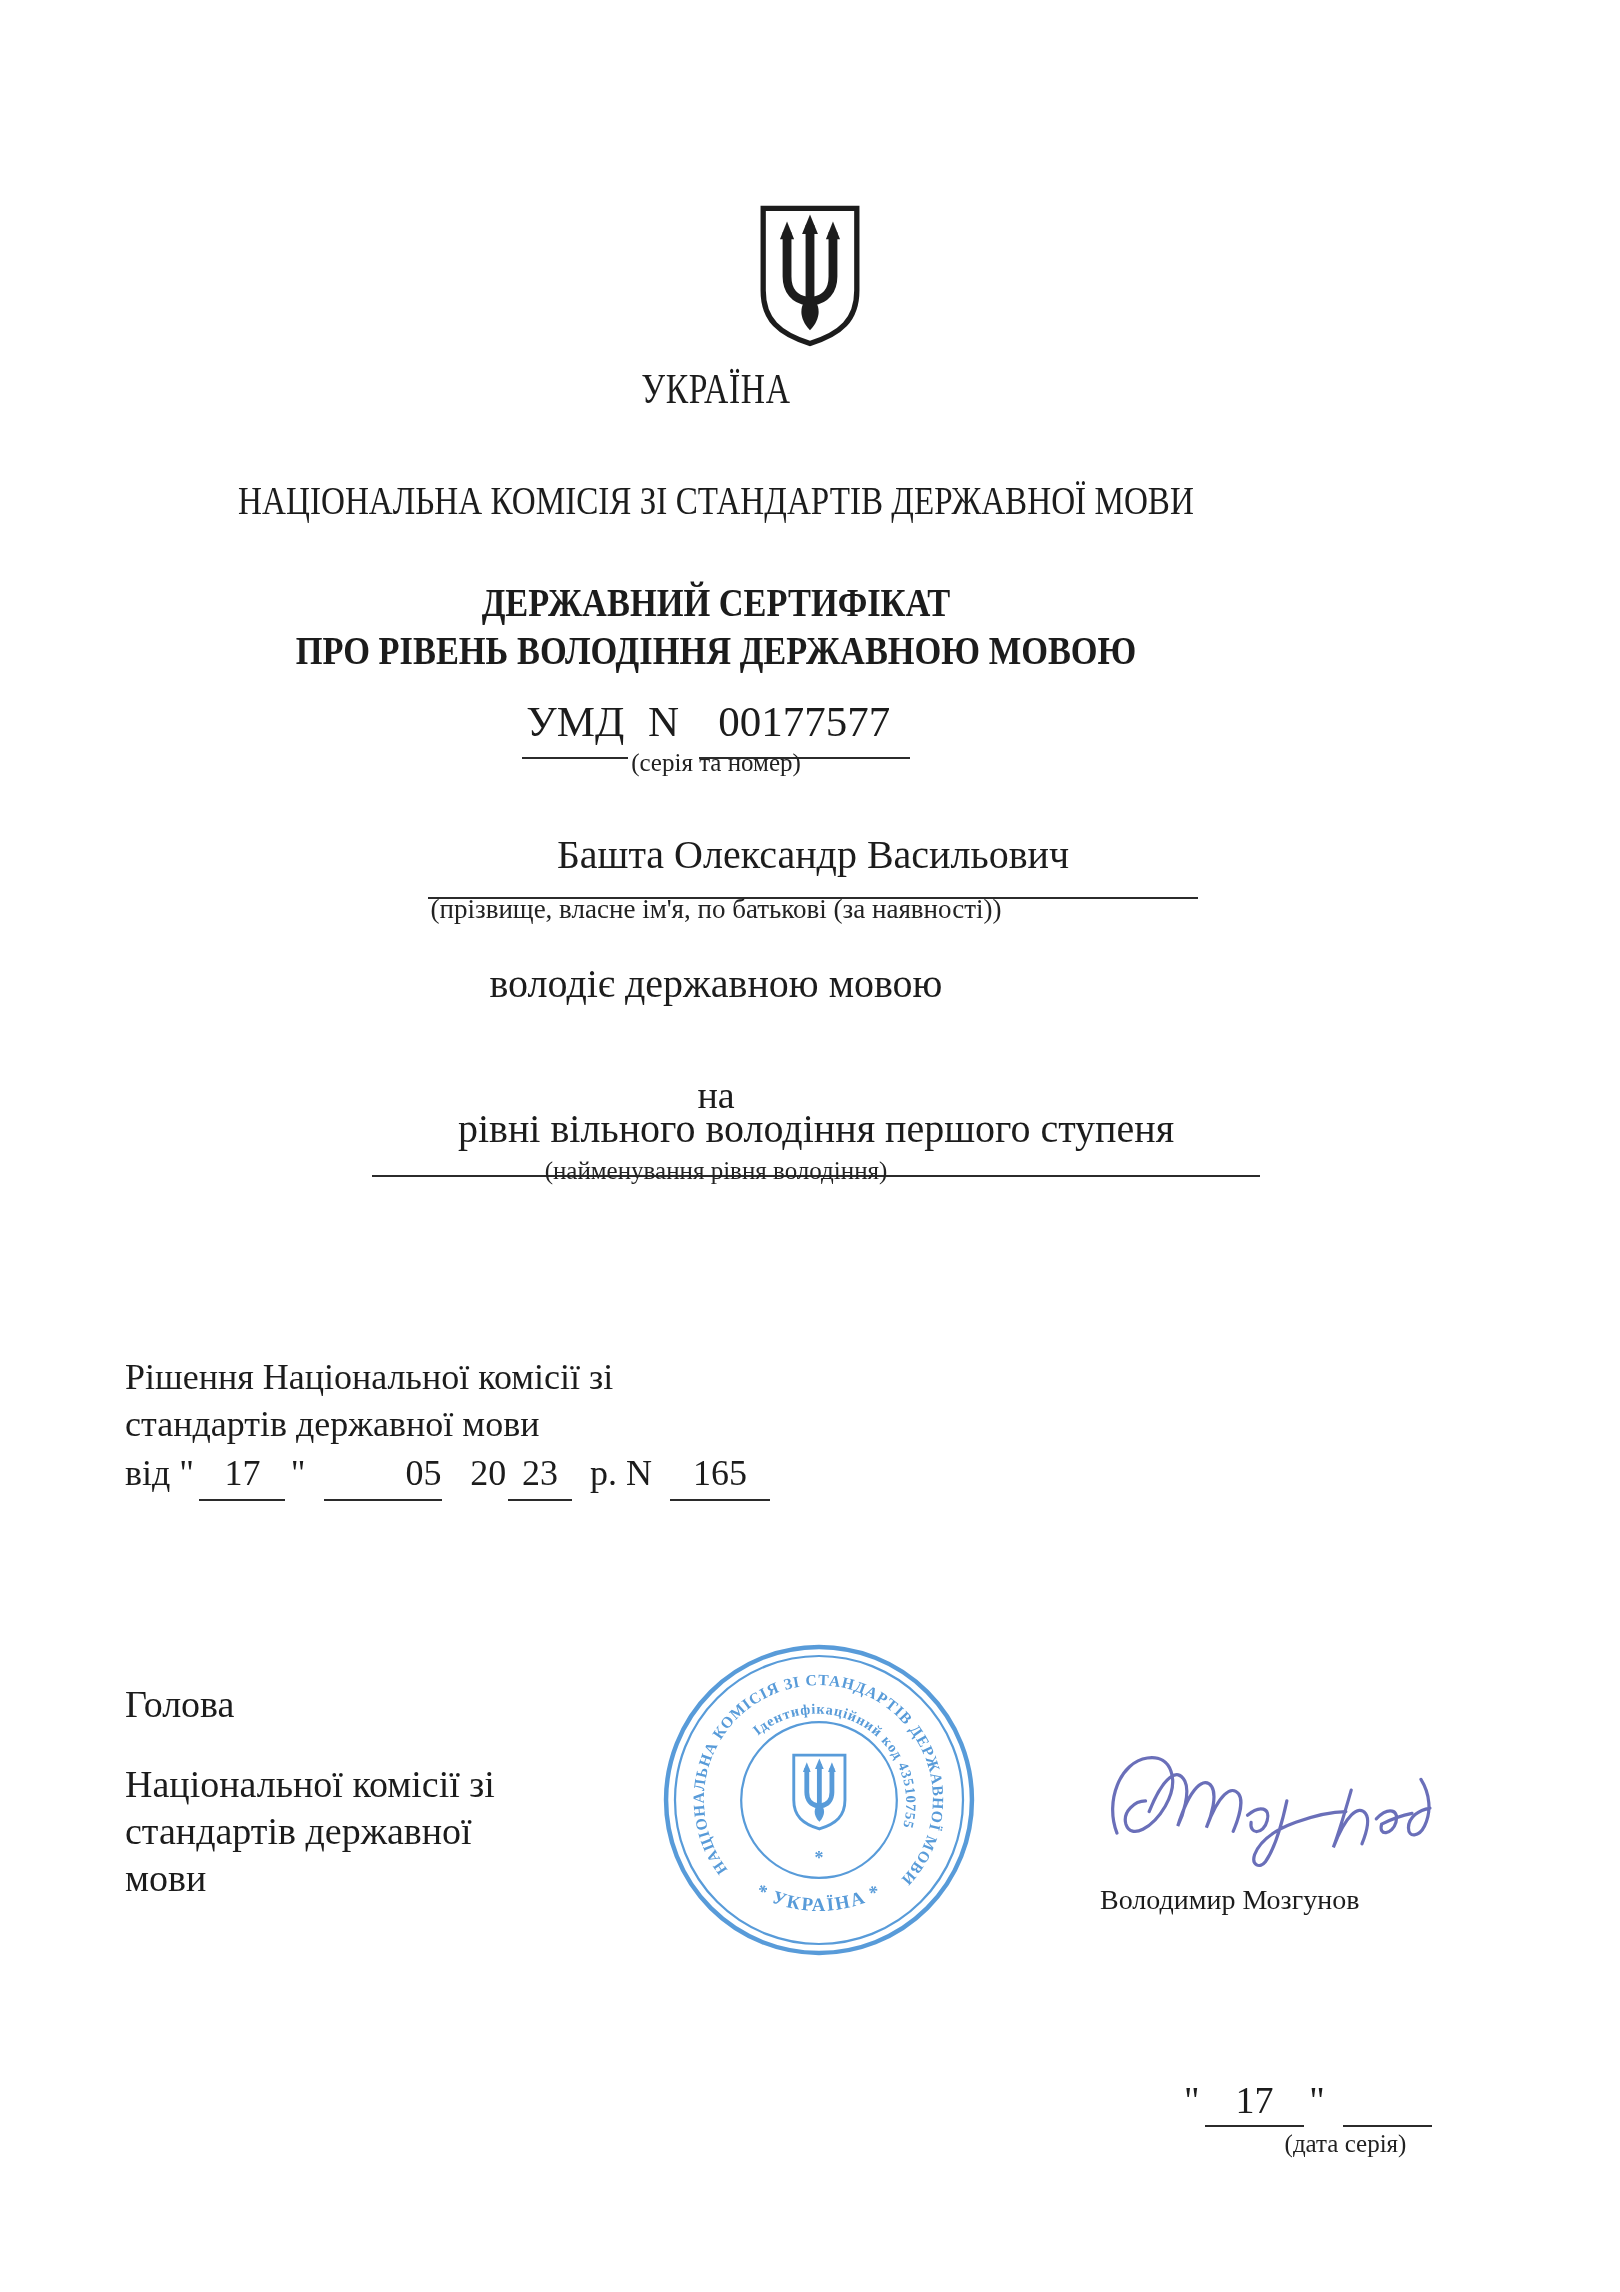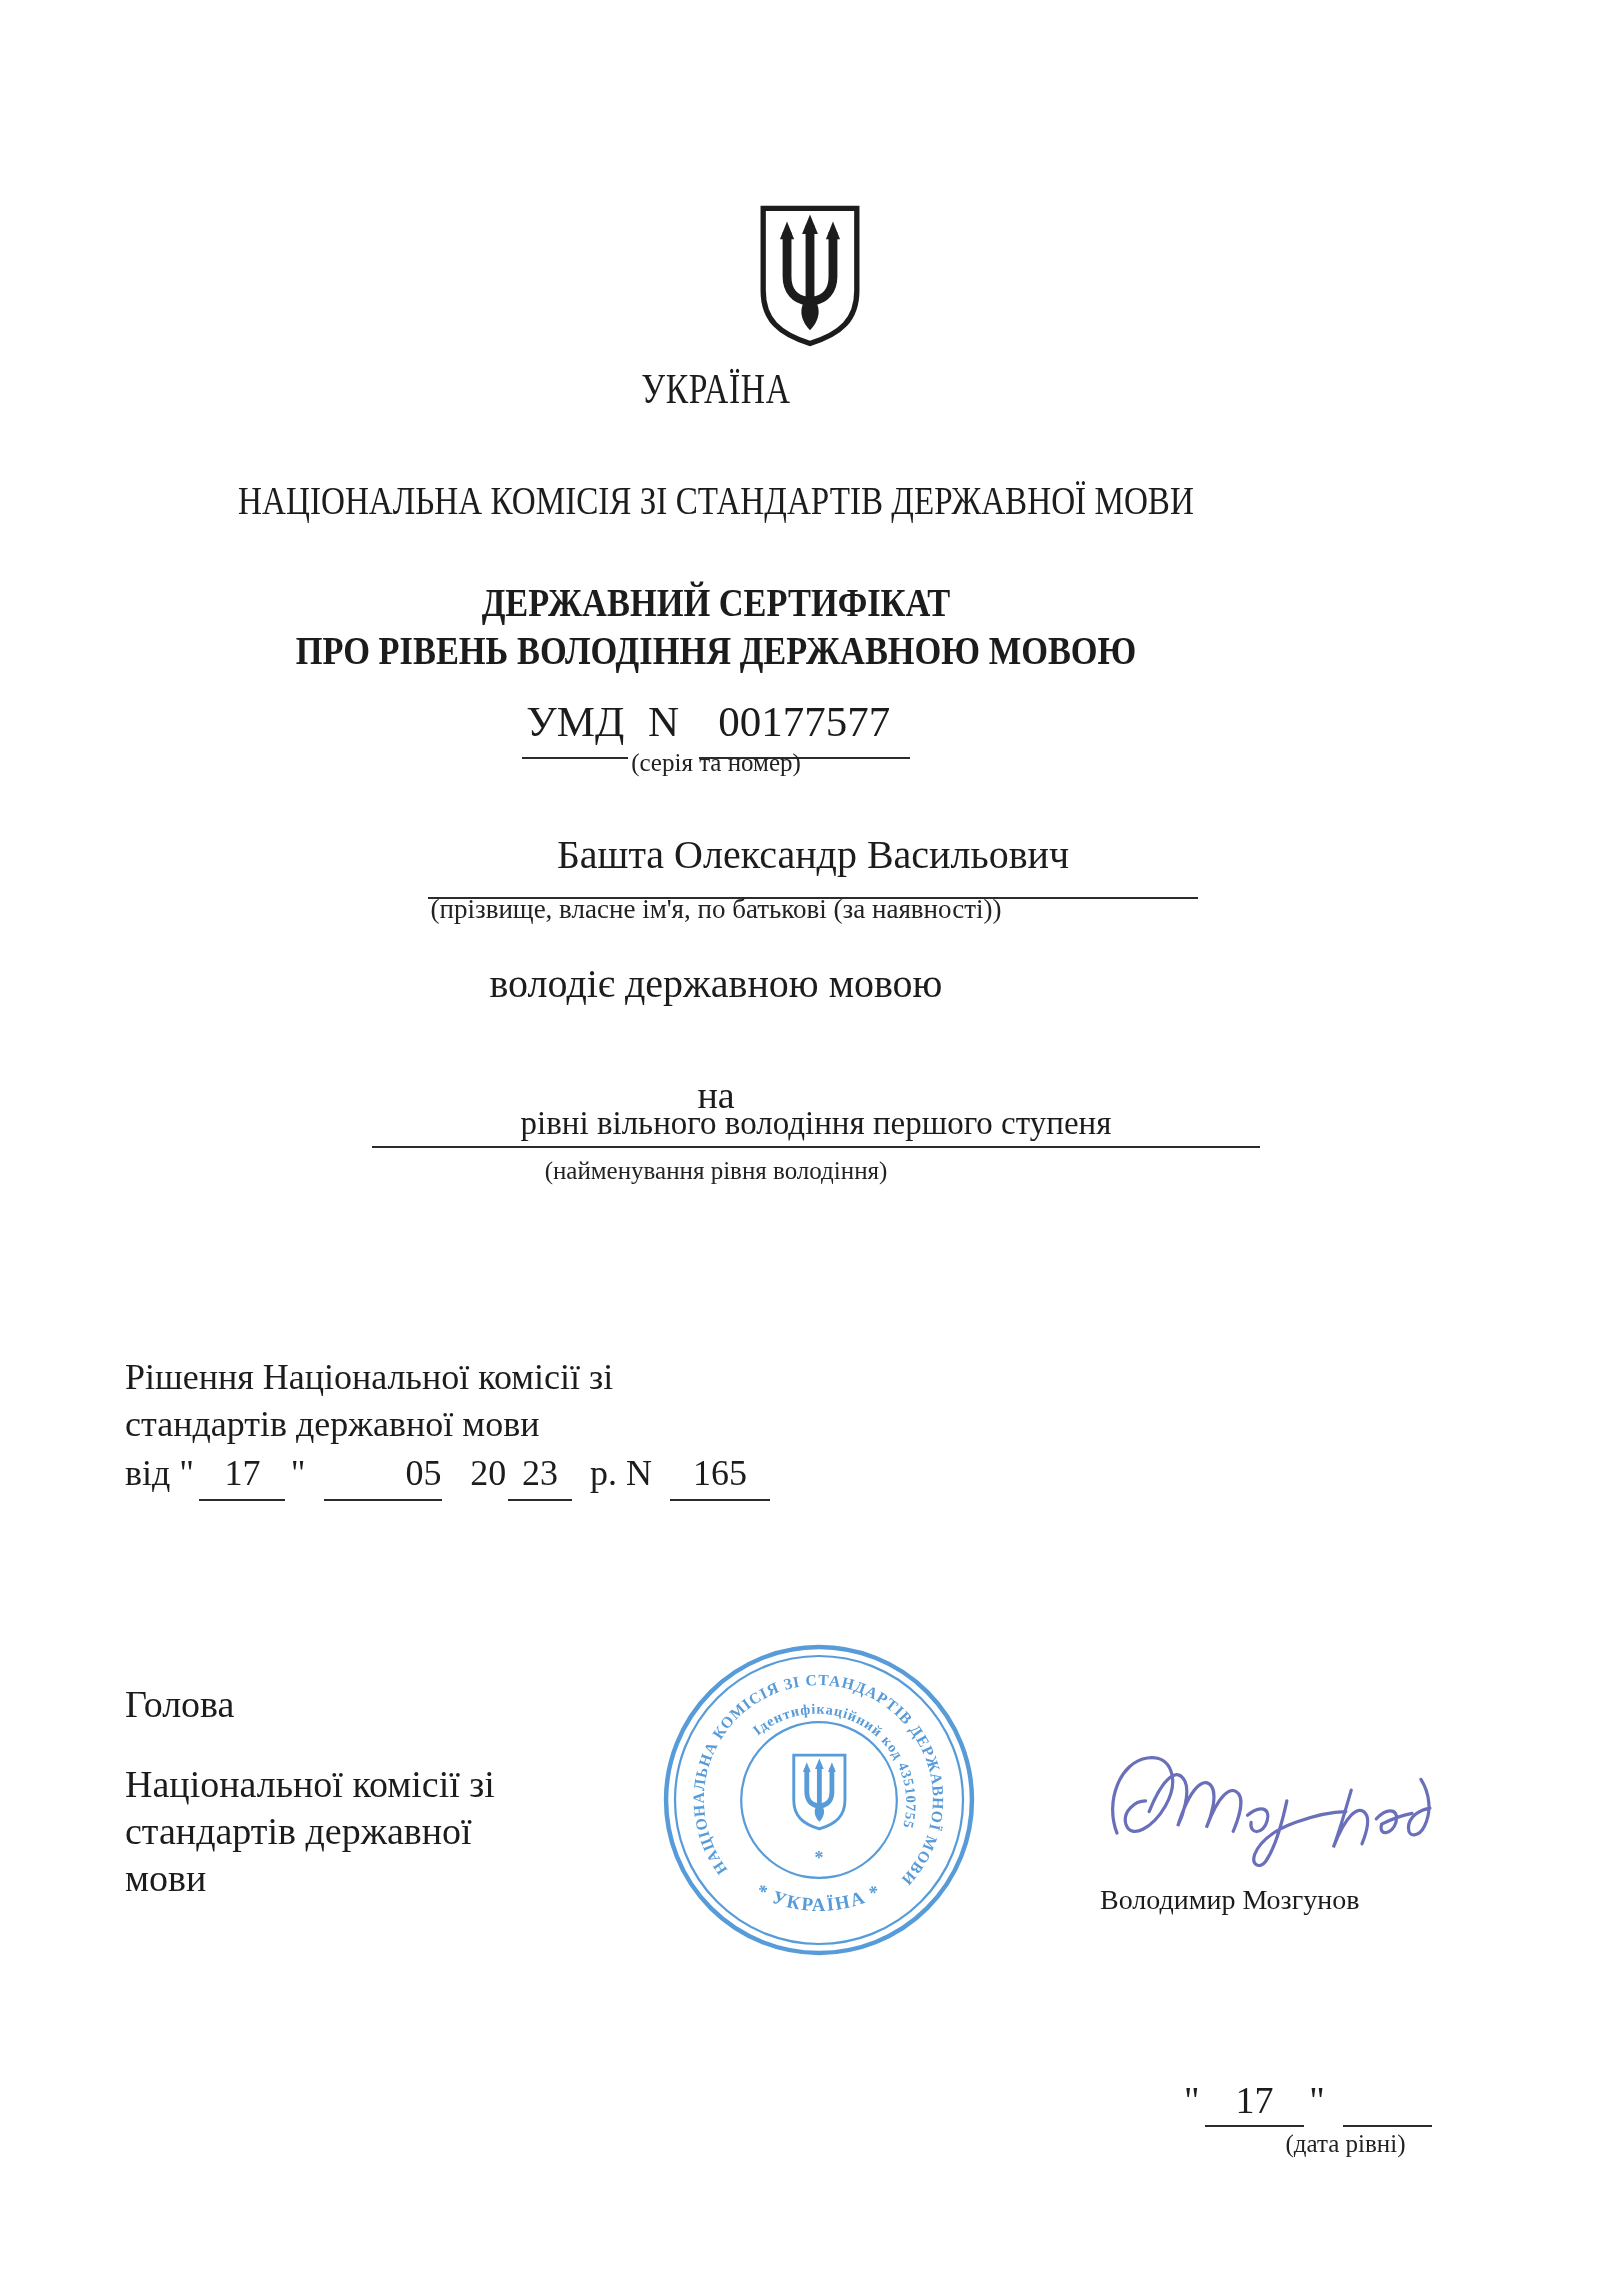--- a/index.html
+++ b/index.html
@@ -28,21 +28,21 @@
   .caption   { font-size:25px; color:#222; }
   .serial-cap{ top:749px; }
 
   .name-line { top:831px; left:428px; width:770px; text-align:center;
                font-size:40px; border-bottom:2.7px solid #2b2b2b; padding-bottom:19px; }
   .name-cap  { top:894px; font-size:27px; }
 
   .possession{ top:960px; font-size:40px; }
   .prepos    { top:1073px; font-size:38px; }
   .level-line{ top:1105px; left:372px; width:888px; text-align:center;
-               font-size:33px; border-bottom:2.7px solid #2b2b2b; padding-bottom:4px; }
+               font-size:40px; border-bottom:2.7px solid #2b2b2b; padding-bottom:23px; }
   .level-cap { top:1157px; font-size:25px; }
 
   .decision  { top:1354px; left:125px; font-size:36px; line-height:47px; }
   .dec-date  { margin-top:1.8px; }
   .uv { display:inline-block; border-bottom:2.7px solid #2b2b2b; text-align:center; padding-bottom:2.7px; }
   .uv-day   { width:86px;  margin:0 5.4px; }
   .uv-month { width:118px; margin:0 9px;text-align:right; }
   .uv-year  { width:64px;  margin-left:1.8px; margin-right:9px; }
   .uv-num   { width:100px; margin-left:9px; }
   .century  { margin-left:10.7px; }
@@ -172,16 +172,16 @@
   </svg>
 
   <div class="abs signatory-name">Володимир Мозгунов</div>
 
   <div class="abs issue-row">
     <span>"</span><span class="uv uv-day">17</span><span>"</span>
     <span class="uv uv-month">05</span>
     <span class="century">20</span><span class="uv uv-year">23</span>
     
   </div>
-  <div class="abs issue-cap caption">(дата рівні)</div>
+  <div class="abs issue-cap caption">(дата серія)</div>
 
 </div>
 
 
 </body></html>

